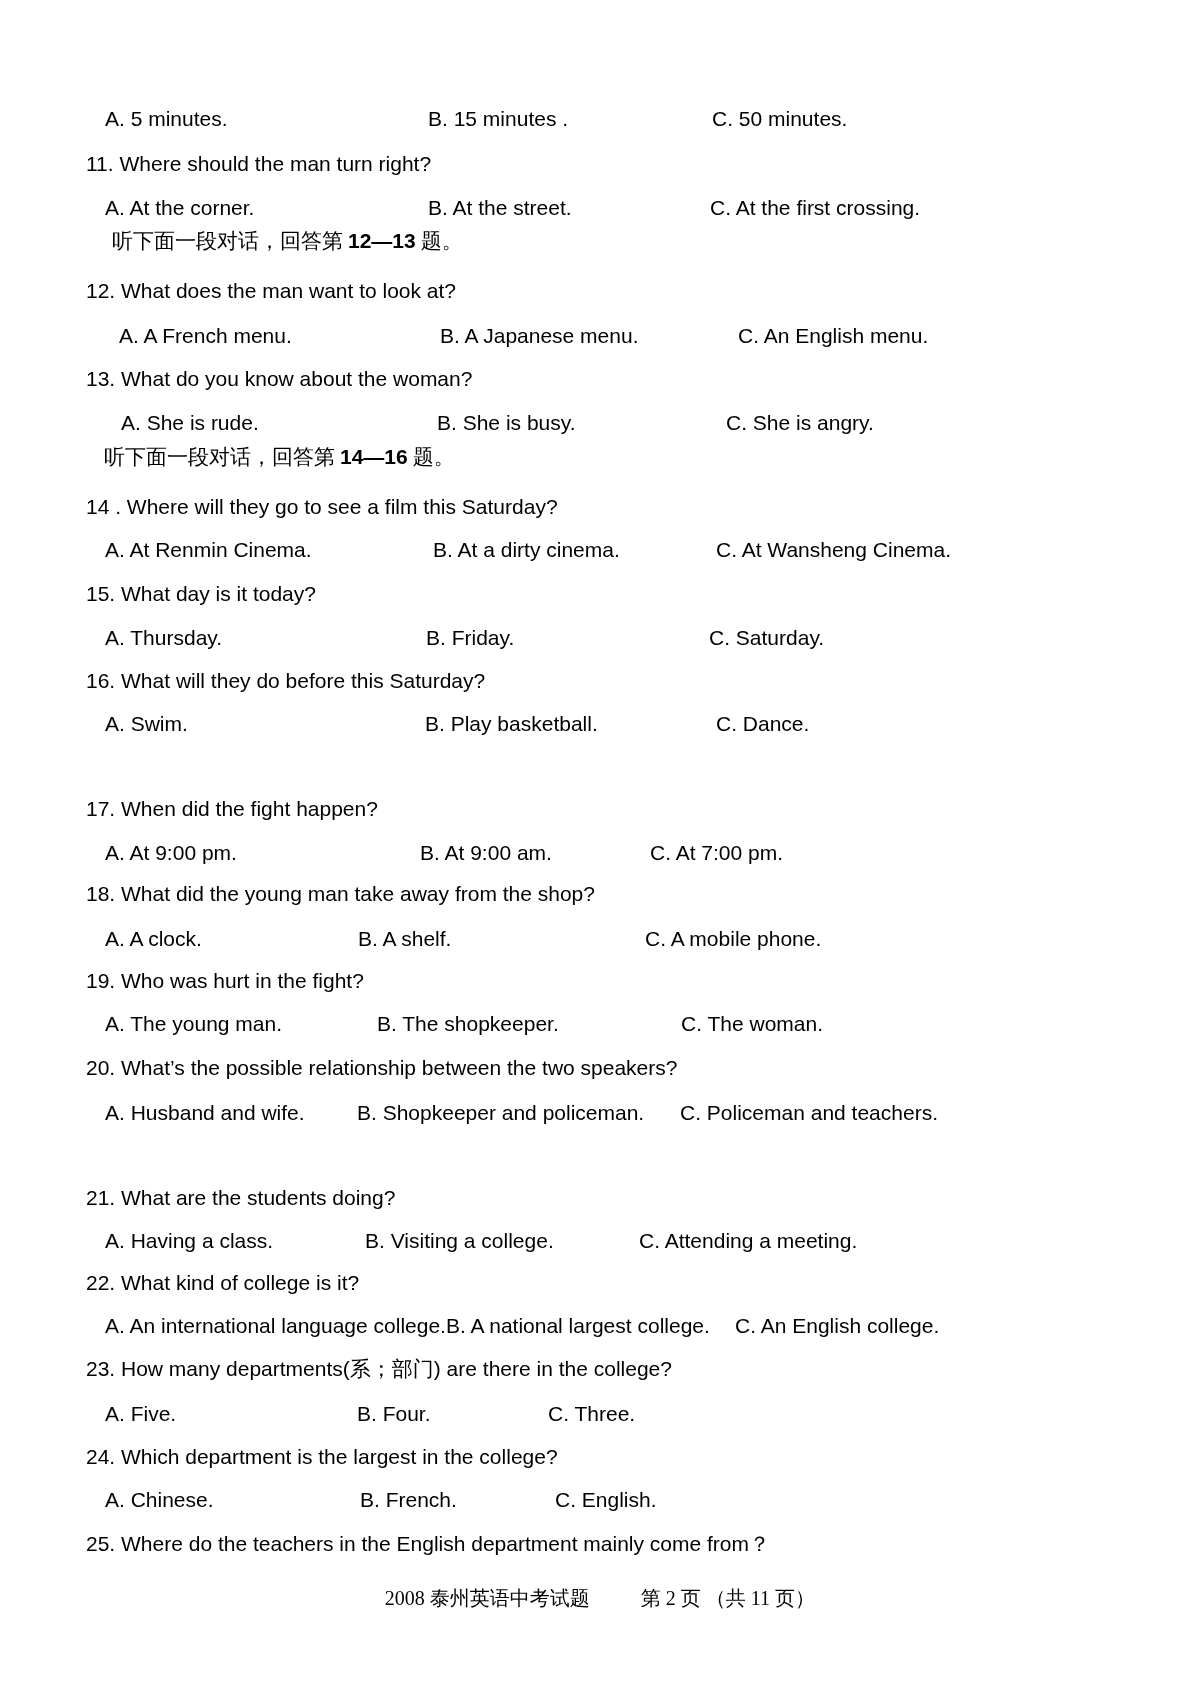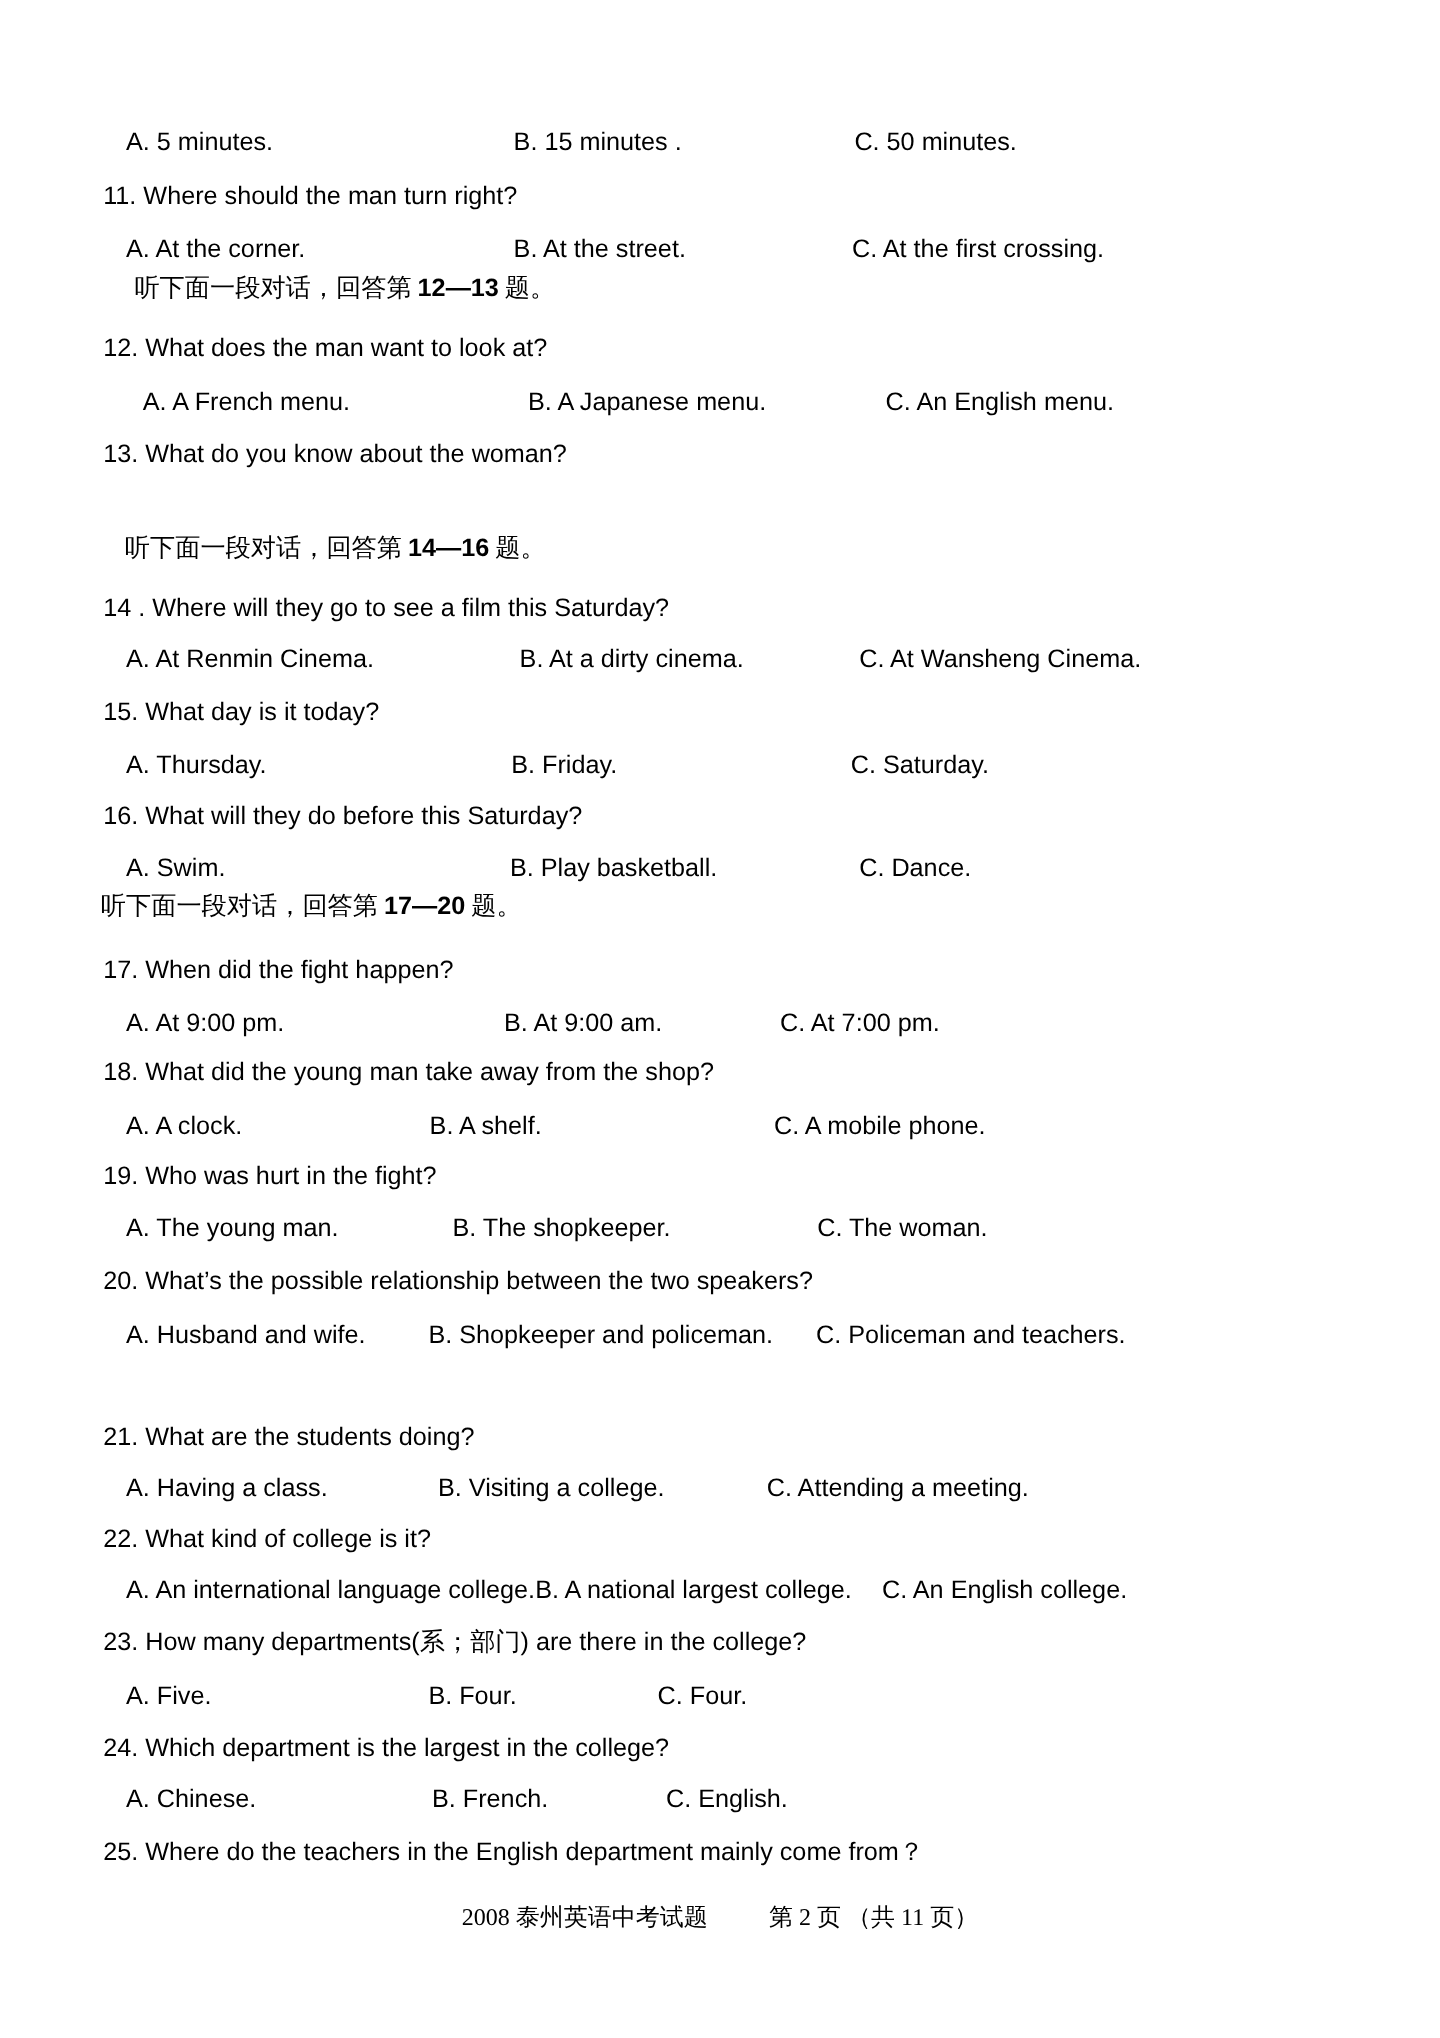--- a/index.html
+++ b/index.html
@@ -54,20 +54,25 @@
   </div>
 
   <div class="line q" style="top:277px">12. What does the man want to look at?</div>
   <div class="line opts" style="top:322px">
     <span style="left:119px">A. A French menu.</span>
     <span style="left:440px">B. A Japanese menu.</span>
     <span style="left:738px">C. An English menu.</span>
   </div>
 
   <div class="line q" style="top:365px">13. What do you know about the woman?</div>
+  <div class="line opts" style="top:409px">
+    <span style="left:121px">A. She is rude.</span>
+    <span style="left:437px">B. She is busy.</span>
+    <span style="left:726px">C. She is angry.</span>
+  </div>
 
   <div class="line cn" style="top:443px;left:104px">
     <span>听下面一段对话，回答第</span><span class="num">14—16</span><span>题。</span>
   </div>
 
   <div class="line q" style="top:493px">14 . Where will they go to see a film this Saturday?</div>
   <div class="line opts" style="top:536px">
     <span style="left:105px">A. At Renmin Cinema.</span>
     <span style="left:433px">B. At a dirty cinema.</span>
     <span style="left:716px">C. At Wansheng Cinema.</span>
@@ -80,23 +85,20 @@
     <span style="left:709px">C. Saturday.</span>
   </div>
 
   <div class="line q" style="top:667px">16. What will they do before this Saturday?</div>
   <div class="line opts" style="top:710px">
     <span style="left:105px">A. Swim.</span>
     <span style="left:425px">B. Play basketball.</span>
     <span style="left:716px">C. Dance.</span>
   </div>
 
-  <div class="line cn" style="top:742px;left:84px">
-    <span>听下面一段对话，回答第</span><span class="num">17—20</span><span>题。</span>
-  </div>
 
   <div class="line q" style="top:795px">17. When did the fight happen?</div>
   <div class="line opts" style="top:839px">
     <span style="left:105px">A. At 9:00 pm.</span>
     <span style="left:420px">B. At 9:00 am.</span>
     <span style="left:650px">C. At 7:00 pm.</span>
   </div>
 
   <div class="line q" style="top:880px">18. What did the young man take away from the shop?</div>
   <div class="line opts" style="top:925px">
@@ -131,21 +133,21 @@
   <div class="line opts" style="top:1312px">
     <span style="left:105px">A. An international language college.</span>
     <span style="left:446px">B. A national largest college.</span>
     <span style="left:735px">C. An English college.</span>
   </div>
 
   <div class="line q" style="top:1355px">23. How many departments(系；部门) are there in the college?</div>
   <div class="line opts" style="top:1400px">
     <span style="left:105px">A. Five.</span>
     <span style="left:357px">B. Four.</span>
-    <span style="left:548px">C. Four.</span>
+    <span style="left:548px">C. Three.</span>
   </div>
 
   <div class="line q" style="top:1443px">24. Which department is the largest in the college?</div>
   <div class="line opts" style="top:1486px">
     <span style="left:105px">A. Chinese.</span>
     <span style="left:360px">B. French.</span>
     <span style="left:555px">C. English.</span>
   </div>
 
   <div class="line q" style="top:1530px">25. Where do the teachers in the English department mainly come from？</div>

